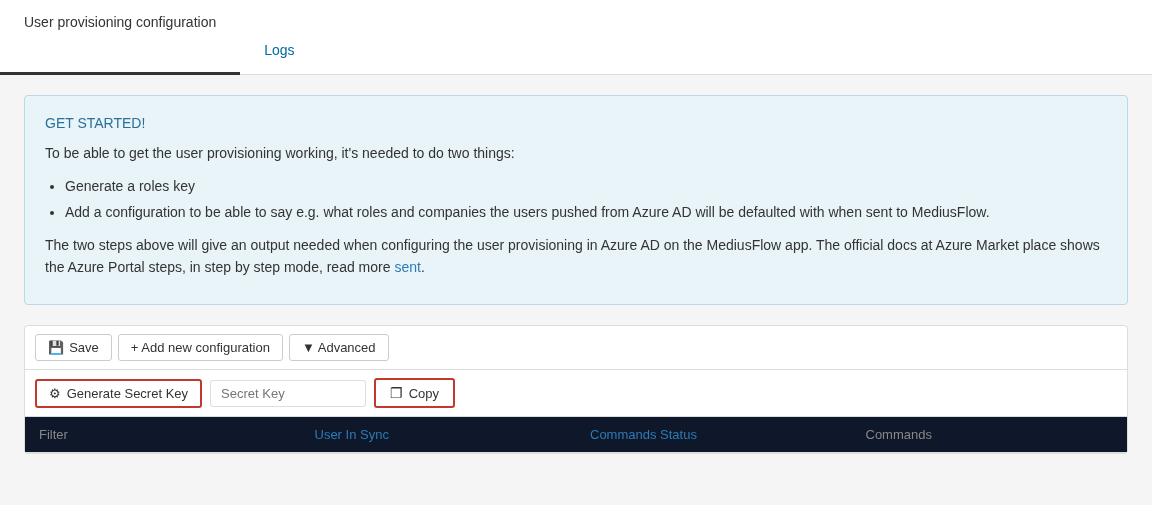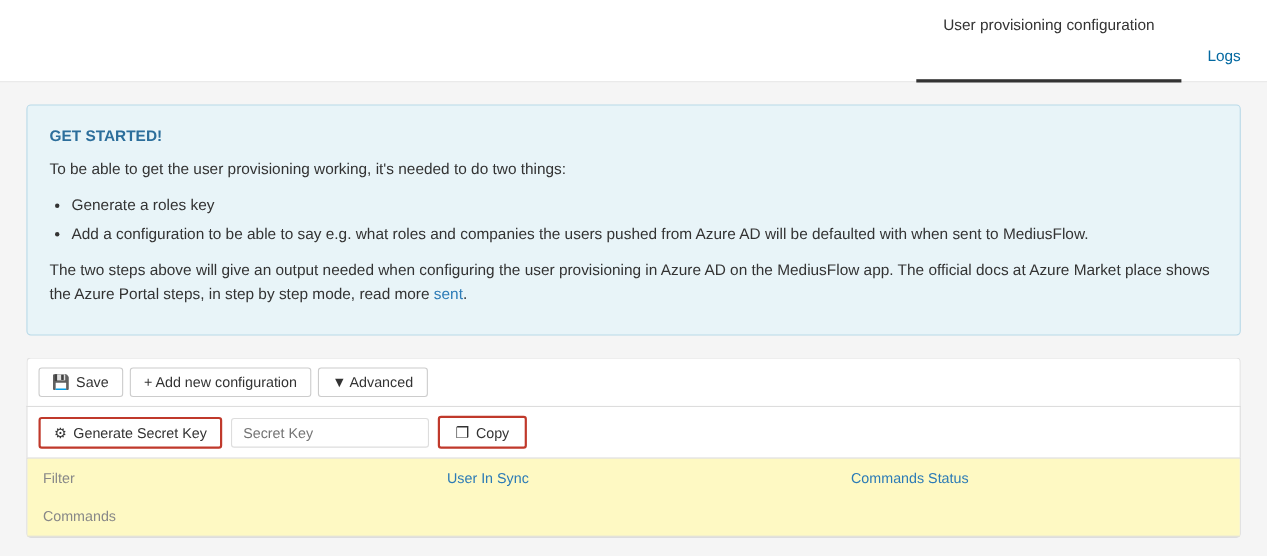--- a/index.html
+++ b/index.html
@@ -8,21 +8,21 @@
       font-size: 14px;
       background: #fff;
       color: #333;
       width: 1152px;
       min-height: 505px;
     }
 
     
     .tab-bar {
       display: flex;
-      justify-content: flex-end;
+      justify-content: flex-start;
       border-bottom: 1px solid #ddd;
       padding: 0;
       background: #fff;
     }
     .tab-item {
       padding: 14px 24px;
       cursor: pointer;
       font-size: 14px;
       color: #555;
       border-bottom: 3px solid transparent;
@@ -49,21 +49,21 @@
     .info-box {
       background: #e8f4f8;
       border: 1px solid #b8d9e8;
       border-radius: 4px;
       padding: 16px 20px;
       margin-bottom: 20px;
       color: #2c6e9b;
       line-height: 1.6;
     }
     .info-box .get-started {
-      font-weight: bold;
+      font-weight: normal;
       color: #2c6e9b;
       margin-bottom: 8px;
     }
     .info-box p {
       margin-bottom: 10px;
       color: #333;
     }
     .info-box ul {
       margin: 8px 0 10px 20px;
       color: #333;
@@ -120,21 +120,21 @@
       border: 2px solid #c0392b;
       border-radius: 3px;
       cursor: pointer;
       font-size: 13px;
       color: #333;
     }
     .secret-key-input {
       padding: 5px 10px;
       border: 1px solid #ddd;
       border-radius: 3px;
-      width: 180px;
+      width: 156px;
       font-size: 13px;
       color: #999;
       background: #fff;
     }
     .copy-btn {
       display: flex;
       align-items: center;
       gap: 6px;
       padding: 5px 14px;
       background: #fff;
@@ -147,23 +147,23 @@
 
     
     .table-container {
       background: #fff;
       border: 1px solid #ddd;
       border-radius: 0 0 4px 4px;
       position: relative;
     }
     .table-header {
       display: grid;
-      grid-template-columns: 1fr 1fr 1fr;
+      grid-template-columns: 1fr 1fr 1fr 1fr;
       border-bottom: 1px solid #ddd;
-      background: #fef9c3;
+      background: #0f172a;
     }
     .table-header-cell {
       padding: 10px 14px;
       font-size: 13px;
       color: #888;
       font-weight: 500;
     }
     .table-body {
       padding: 12px 14px;
       color: #333;

